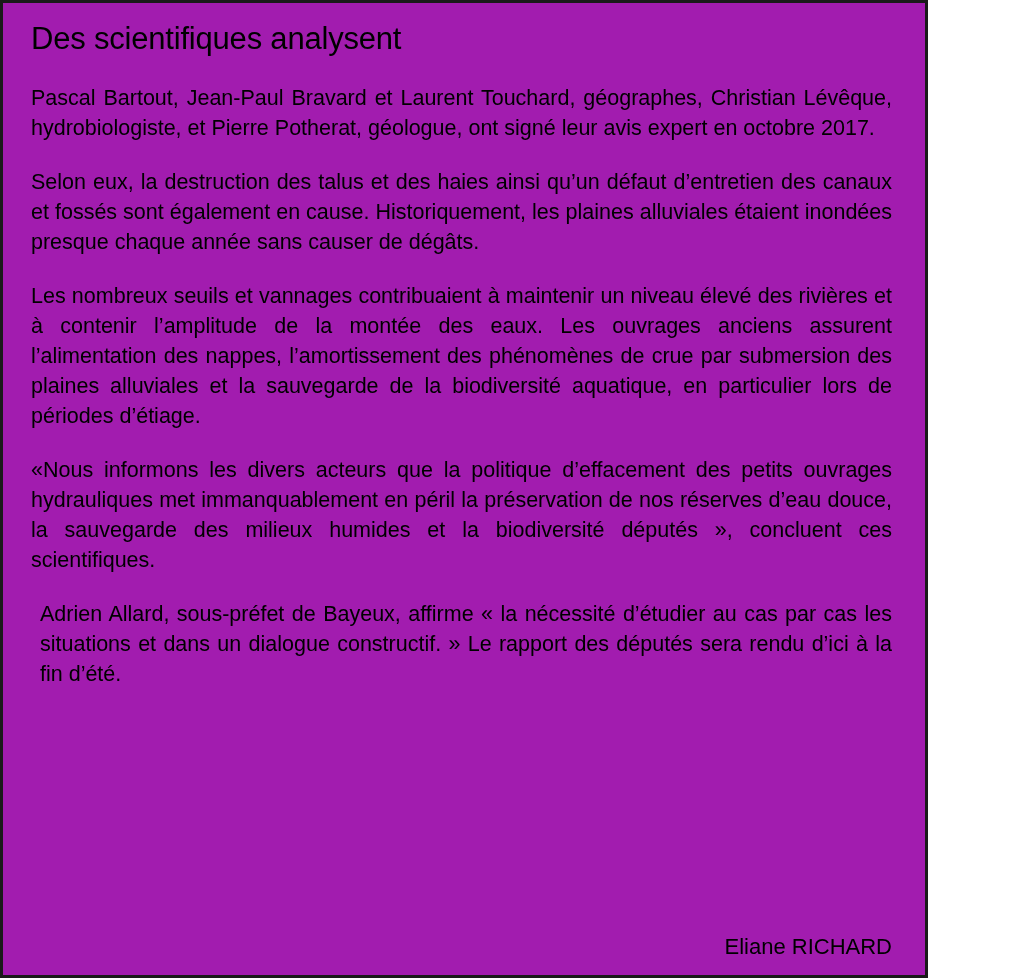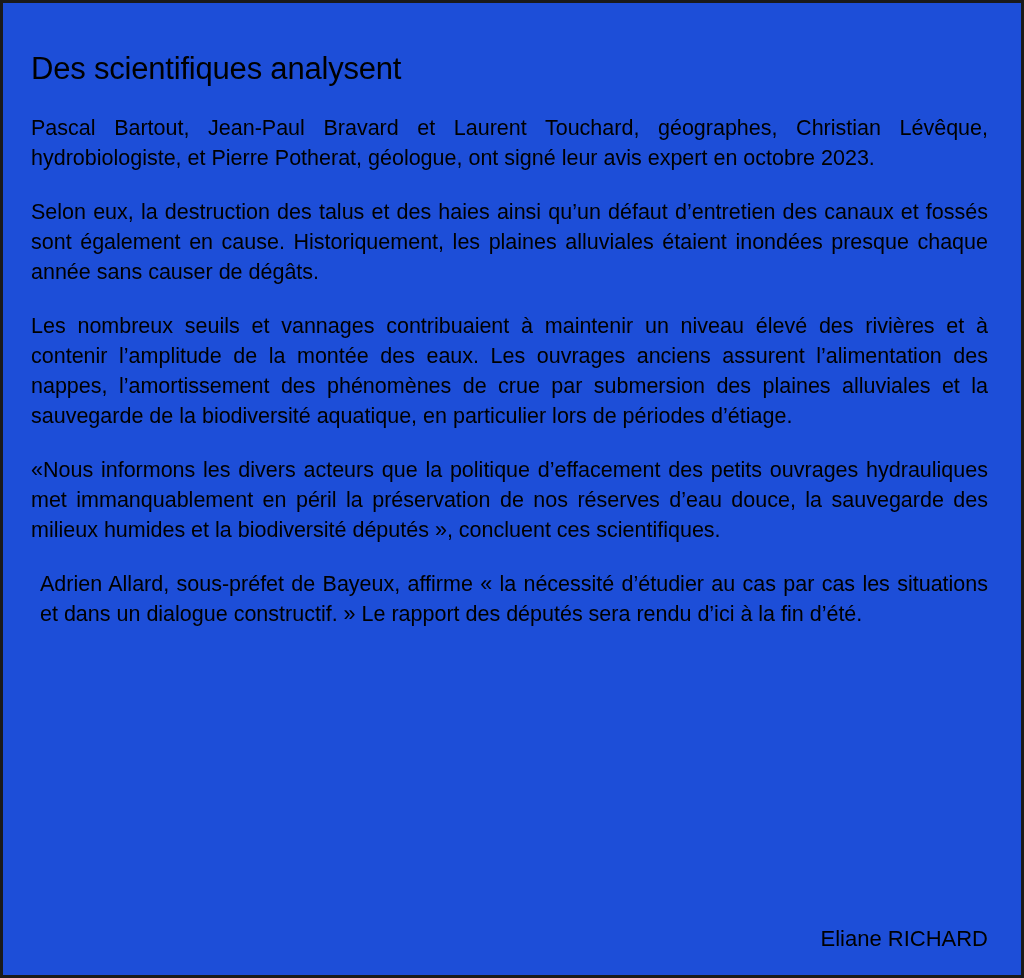--- a/index.html
+++ b/index.html
@@ -9,25 +9,25 @@
   }
   body {
     width: 1024px;
     height: 978px;
     font-family: "Liberation Sans", sans-serif;
     color: #000000;
     overflow: hidden;
   }
   .page {
     box-sizing: border-box;
-    width: 1024px;
+    width: 928px;
     height: 978px;
     border: 3px solid #1a1a1a;
-    background: #1d4ed8;
-    padding: 48px 33px 0 28px;
+    background: #a21caf;
+    padding: 18px 33px 0 28px;
     position: relative;
   }
   .article-title {
     font-size: 31px;
     font-weight: normal;
     line-height: 1.15;
     margin: 0 0 26px 0;
     letter-spacing: -0.2px;
   }
   .para {
@@ -38,35 +38,35 @@
     text-justify: inter-word;
     hyphens: none;
   }
   .para:last-of-type {
     margin-bottom: 0;
     margin-left: 9px;
   }
   .byline {
     position: absolute;
     right: 33px;
-    bottom: 22px;
+    bottom: 14px;
     font-size: 22px;
     line-height: 28px;
     text-align: right;
     white-space: nowrap;
   }
 </style>
 </head>
 <body>
 
 <div class="page">
 
   <h1 class="article-title">Des scientifiques analysent</h1>
 
-  <p class="para">Pascal Bartout, Jean-Paul Bravard et Laurent Touchard, géographes, Christian Lévêque, hydrobiologiste, et Pierre Potherat, géologue, ont signé leur avis expert en octobre 2023.</p>
+  <p class="para">Pascal Bartout, Jean-Paul Bravard et Laurent Touchard, géographes, Christian Lévêque, hydrobiologiste, et Pierre Potherat, géologue, ont signé leur avis expert en octobre 2017.</p>
   <p class="para">Selon eux, la destruction des talus et des haies ainsi qu’un défaut d’entretien des canaux et fossés sont également en cause. Historiquement, les plaines alluviales étaient inondées presque chaque année sans causer de dégâts.</p>
   <p class="para">Les nombreux seuils et vannages contribuaient à maintenir un niveau élevé des rivières et à contenir l’amplitude de la montée des eaux. Les ouvrages anciens assurent l’alimentation des nappes, l’amortissement des phénomènes de crue par submersion des plaines alluviales et la sauvegarde de la biodiversité aquatique, en particulier lors de périodes d’étiage.</p>
   <p class="para">«Nous informons les divers acteurs que la politique d’effacement des petits ouvrages hydrauliques met immanquablement en péril la préservation de nos réserves d’eau douce, la sauvegarde des milieux humides et la biodiversité députés », concluent ces scientifiques.</p>
   <p class="para">Adrien Allard, sous-préfet de Bayeux, affirme « la nécessité d’étudier au cas par cas les situations et dans un dialogue constructif. » Le rapport des députés sera rendu d’ici à la fin d’été.</p>
 
   <div class="byline">Eliane RICHARD</div>
 
 </div>
 
 </body></html>

